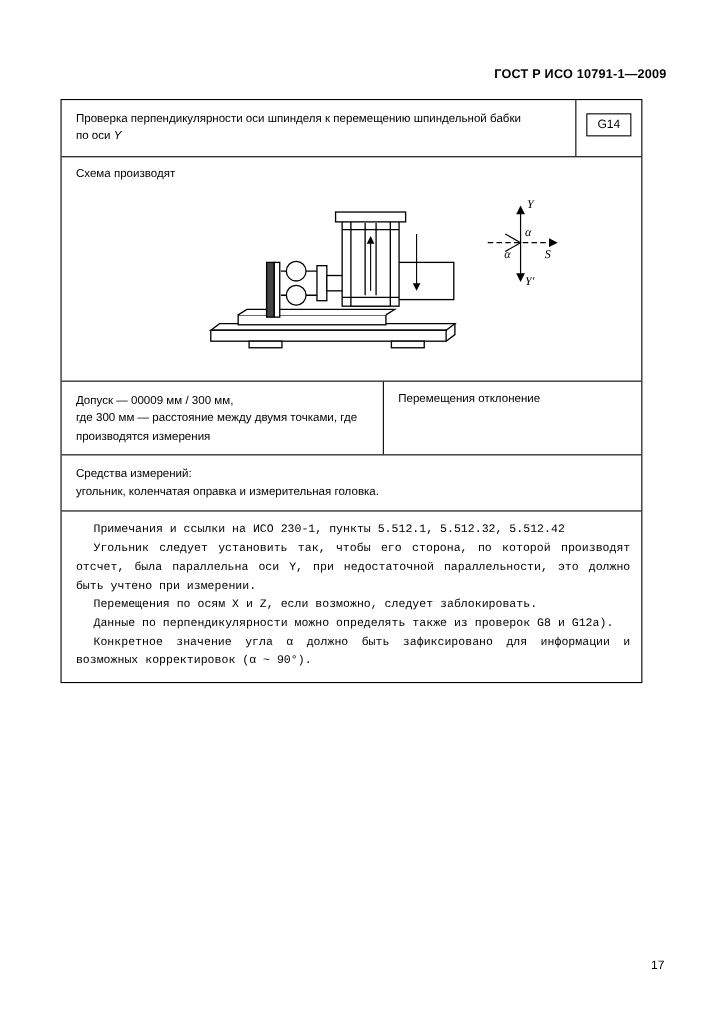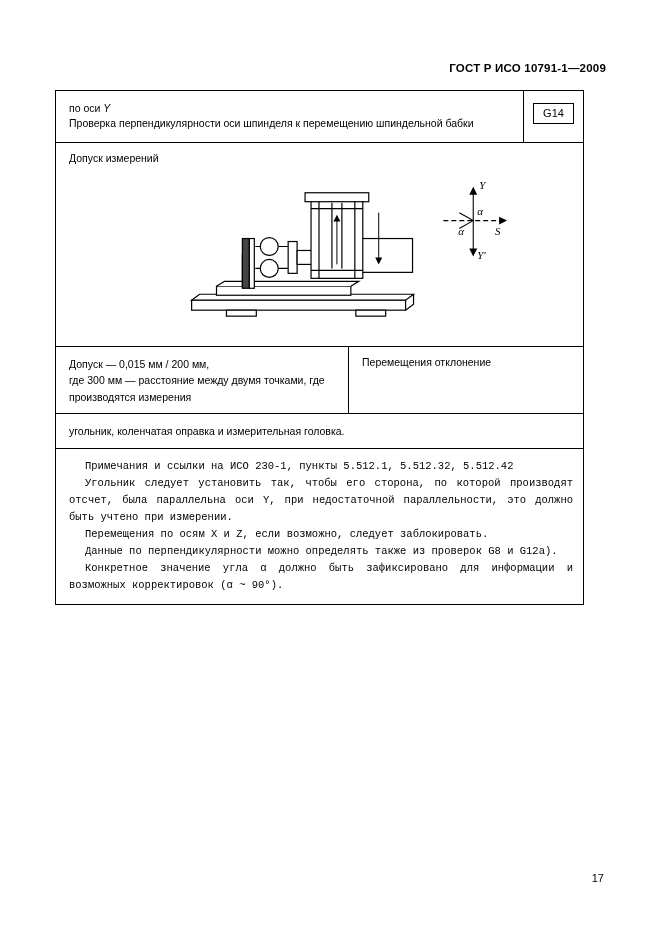--- a/index.html
+++ b/index.html
@@ -149,32 +149,32 @@
 <body>
 
 <div class="page">
 
   <div class="doc-header">ГОСТ Р ИСО 10791-1—2009</div>
 
   <div class="table">
 
     <div class="row row-title">
       <div class="title-cell">
+        <div>Проверка перпендикулярности оси шпинделя к перемещению шпиндельной бабки</div>
         <div>
           <span>по оси </span><span class="ital">Y</span>
         </div>
-        <div>Проверка перпендикулярности оси шпинделя к перемещению шпиндельной бабки</div>
       </div>
       <div class="code-cell">
         <div class="code-box">G14</div>
       </div>
     </div>
 
     <div class="row row-scheme">
-      <div class="scheme-label">Допуск измерений</div>
+      <div class="scheme-label">Схема производят</div>
       <svg class="scheme-art" viewBox="0 0 527 204">
         <g fill="none" stroke="#000" stroke-width="1.2">
 
           <path d="M135 158 H350 L358 152 H143 Z" fill="#ffffff"></path>
           <rect x="135" y="158" width="215" height="10" fill="#ffffff"></rect>
           <path d="M350 168 L358 162 V152"></path>
 
           <rect x="160" y="144" width="135" height="9" fill="#ffffff"></rect>
           <path d="M295 144 L303 139 H168 L160 144" fill="#ffffff"></path>
 
@@ -224,30 +224,31 @@
           <text x="422" y="72">α</text>
           <text x="403" y="92">α</text>
           <text x="440" y="92">S</text>
           <text x="422" y="117">Y'</text>
         </g>
       </svg>
     </div>
 
     <div class="row row-tol">
       <div class="tol-cell">
-        <div>Допуск — 0,015 мм / 200 мм,</div>
+        <div>Допуск — 00009 мм / 300 мм,</div>
         <div>где 300 мм — расстояние между двумя точками, где</div>
         <div>производятся измерения</div>
       </div>
       <div class="meas-cell">
         <div>Перемещения отклонение</div>
       </div>
     </div>
 
     <div class="row row-inst">
+      <div>Средства измерений:</div>
       <div>угольник, коленчатая оправка и измерительная головка.</div>
     </div>
 
     <div class="row row-notes">
       <p class="indent">Примечания и ссылки на ИСО 230-1, пункты 5.512.1, 5.512.32, 5.512.42</p>
       <p class="indent">Угольник следует установить так, чтобы его сторона, по которой производят отсчет, была параллельна оси Y, при недостаточной параллельности, это должно быть учтено при измерении.</p>
       <p class="indent">Перемещения по осям X и Z, если возможно, следует заблокировать.</p>
       <p class="indent">Данные по перпендикулярности можно определять также из проверок G8 и G12a).</p>
       <p class="indent">Конкретное значение угла α должно быть зафиксировано для информации и возможных корректировок (α ~ 90°).</p>
     </div>

